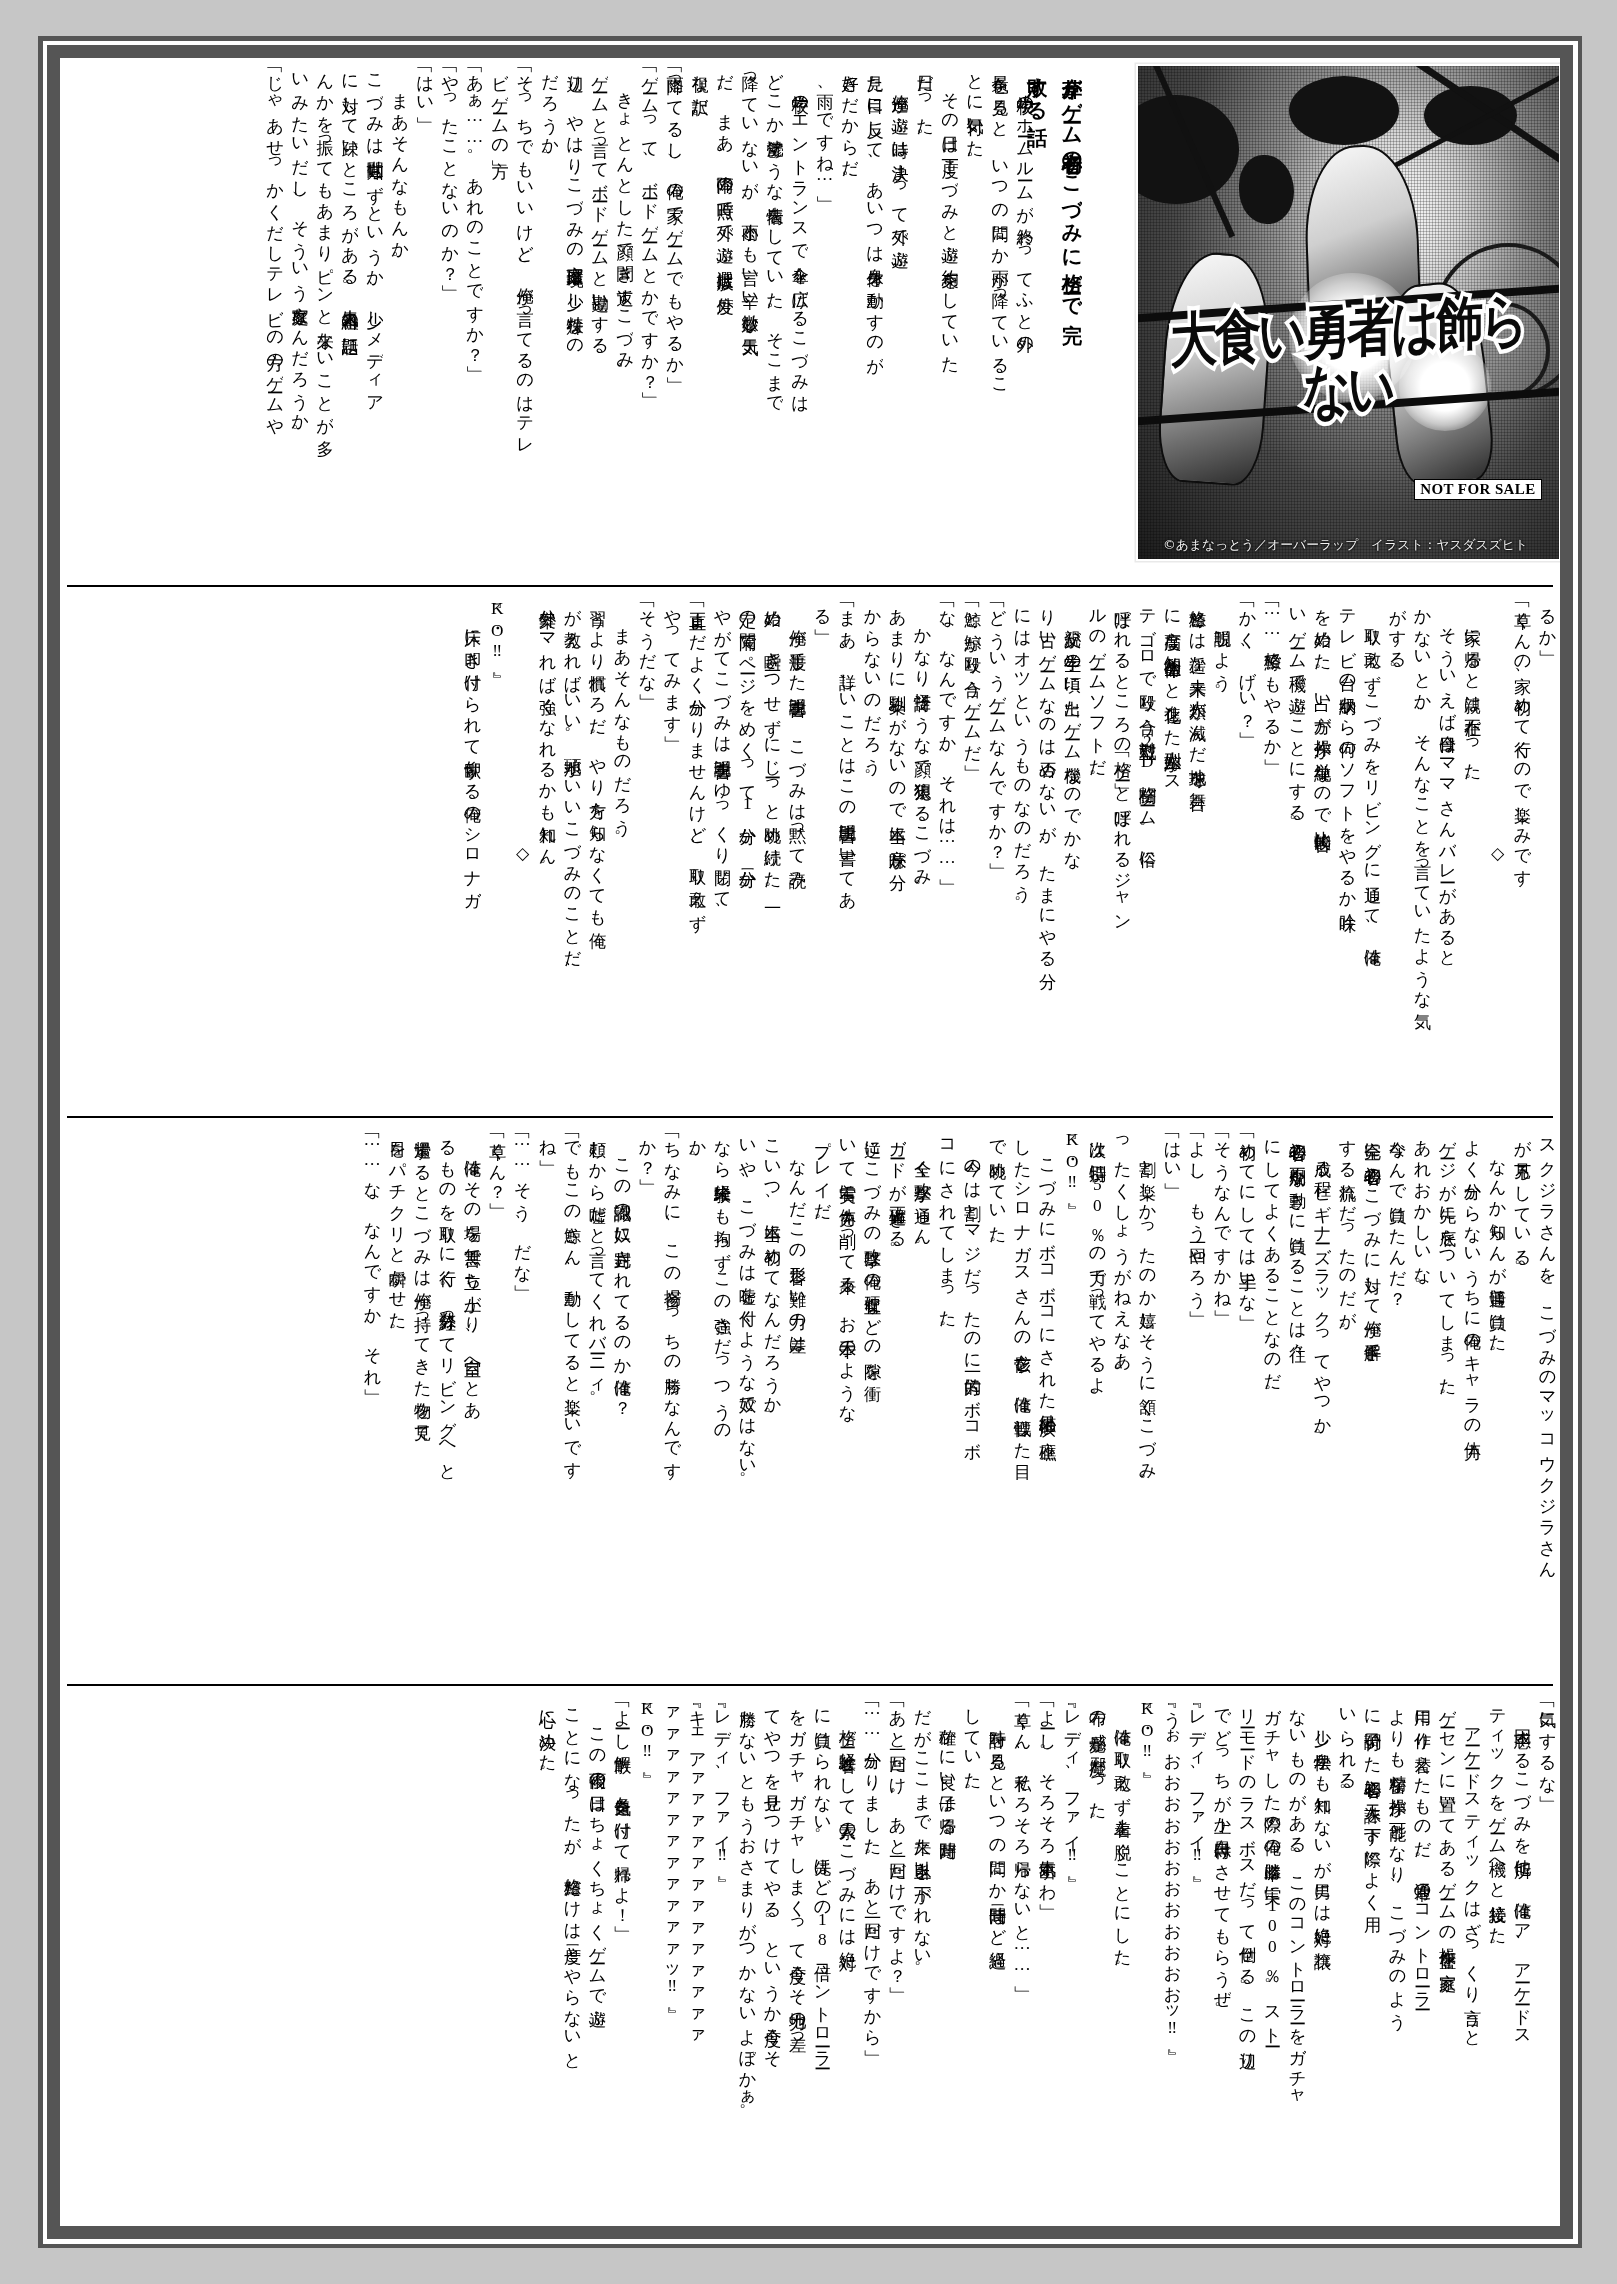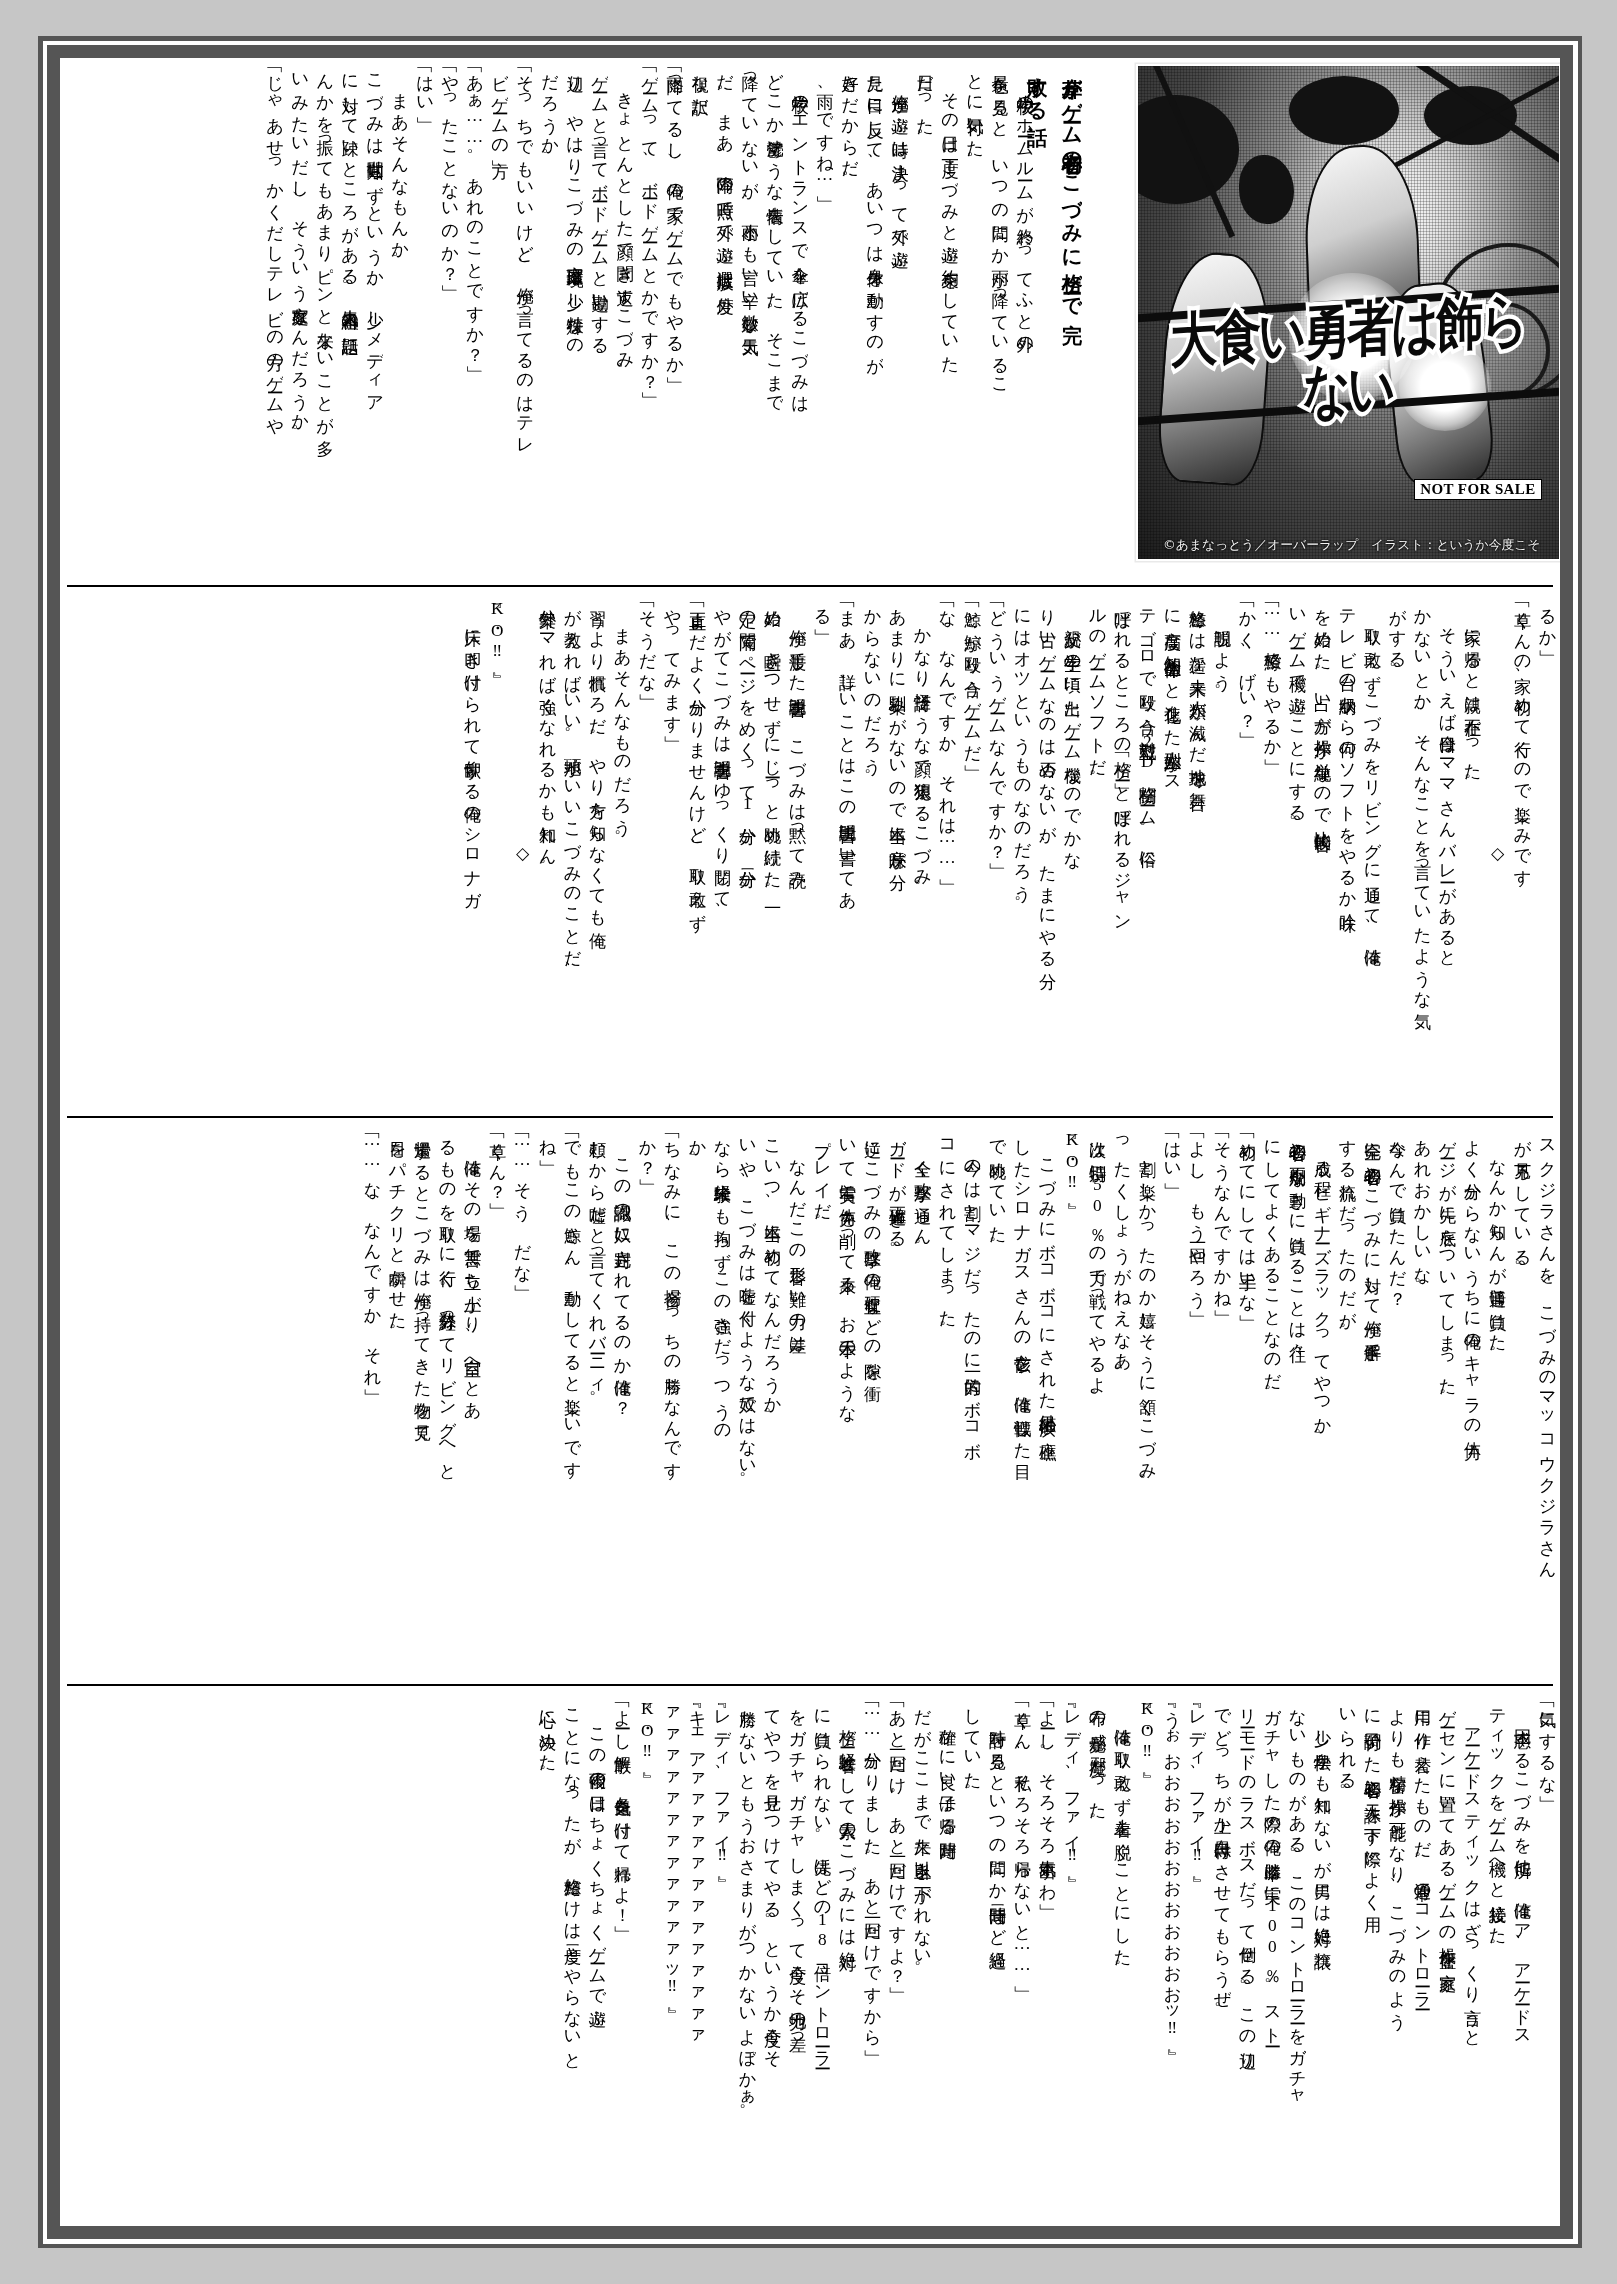--- a/index.html
+++ b/index.html
@@ -260,21 +260,21 @@
               <div class="illo-fig" style="left:40%; top:16%; width:26%; height:42%; border-radius:46% 46% 30% 30%; transform:rotate(-2deg);"></div>
               <div class="illo-fig" style="left:6%;  top:38%; width:24%; height:46%; border-radius:44% 44% 26% 26%; transform:rotate(4deg);"></div>
               <div class="illo-fig" style="left:60%; top:44%; width:22%; height:40%; border-radius:40% 40% 24% 24%; transform:rotate(-6deg);"></div>
               <div class="illo-glow" style="left:36%; top:42%; width:30%; height:26%;"></div>
               <div class="illo-glow" style="left:62%; top:56%; width:22%; height:18%;"></div>
               <div class="illo-band" style="top:47%; transform:rotate(-4deg);"></div>
               <div class="illo-band" style="top:68%; transform:rotate(-4deg);"></div>
             </div>
             <div id="illo-logo">大食い勇者は飾らない</div>
             <div id="illo-notforsale">NOT FOR SALE</div>
-            <div id="illo-credit">©あまなっとう／オーバーラップ　イラスト：というか今度こそ</div>
+            <div id="illo-credit">©あまなっとう／オーバーラップ　イラスト：ヤスダスズヒト</div>
           </div>
         </div>
 
         <div class="rule" style="top:527px;"></div>
 
         <div class="section" id="sec2" style="top:536px; height:519px;">
           <div class="vcols" id="sec2-cols" style="left:4.5px; right:4.5px; top:3px; bottom:3px;">
               <div class="vcol" style="width: 25px; flex: 0 0 25px; font-size: 17.3px;">るか」</div>
               <div class="vcol" style="width: 25px; flex: 0 0 25px; font-size: 17.3px;">「草くんの家、初めて行くので楽しみです</div>
               <div class="vcol diamond" style="width: 25px; flex: 0 0 25px; font-size: 17.3px;">◇</div>

